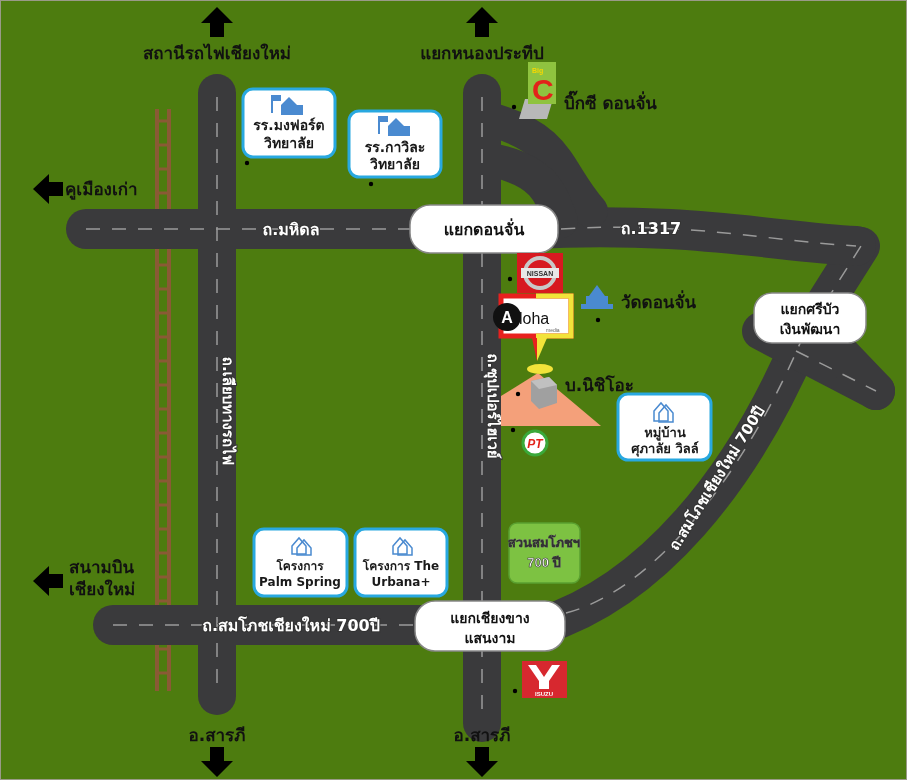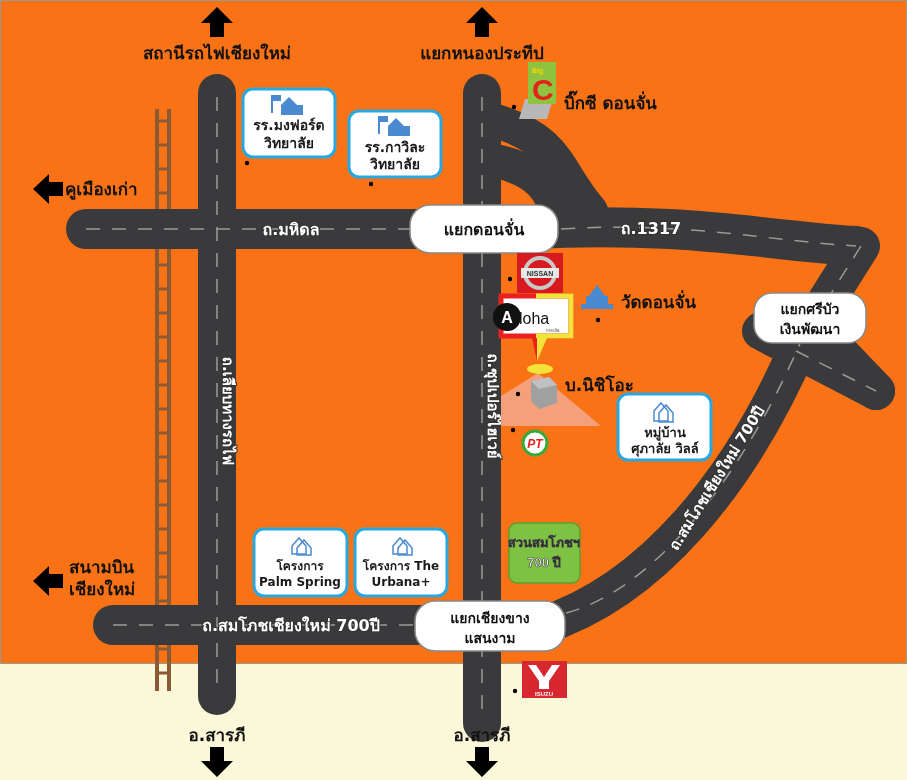--- a/index.html
+++ b/index.html
@@ -1,17 +1,17 @@
 <!DOCTYPE html>
 <html><head>
   <meta charset="utf-8">
   <style>
     html, body { margin: 0; padding: 0; }
     body { width: 907px; height: 780px; overflow: hidden; background: #faf8d8; }
-    #map-root { position: relative; width: 907px; height: 664px; background: #f97316; box-sizing: border-box; border: 1px solid #9a9a88; }
+    #map-root { position: relative; width: 907px; height: 780px; background: #4d7c0f; box-sizing: border-box; border: 1px solid #9a9a88; }
     svg { position: absolute; left: 0; top: 0; }
     .lbl { font-family: "DejaVu Sans", sans-serif; font-weight: bold; fill: #111; }
     .road-lbl { font-family: "DejaVu Sans", sans-serif; font-weight: bold; fill: #fff; paint-order: stroke; stroke: #333; stroke-width: 2px; }
     .box-lbl { font-family: "DejaVu Sans", sans-serif; font-weight: bold; fill: #1a1a1a; }
     .junction-lbl { font-family: "DejaVu Sans", sans-serif; font-weight: bold; fill: #111; }
     .small { font-family: "Liberation Sans", sans-serif; font-weight: bold; }
   </style>
 </head>
 <body>
 

